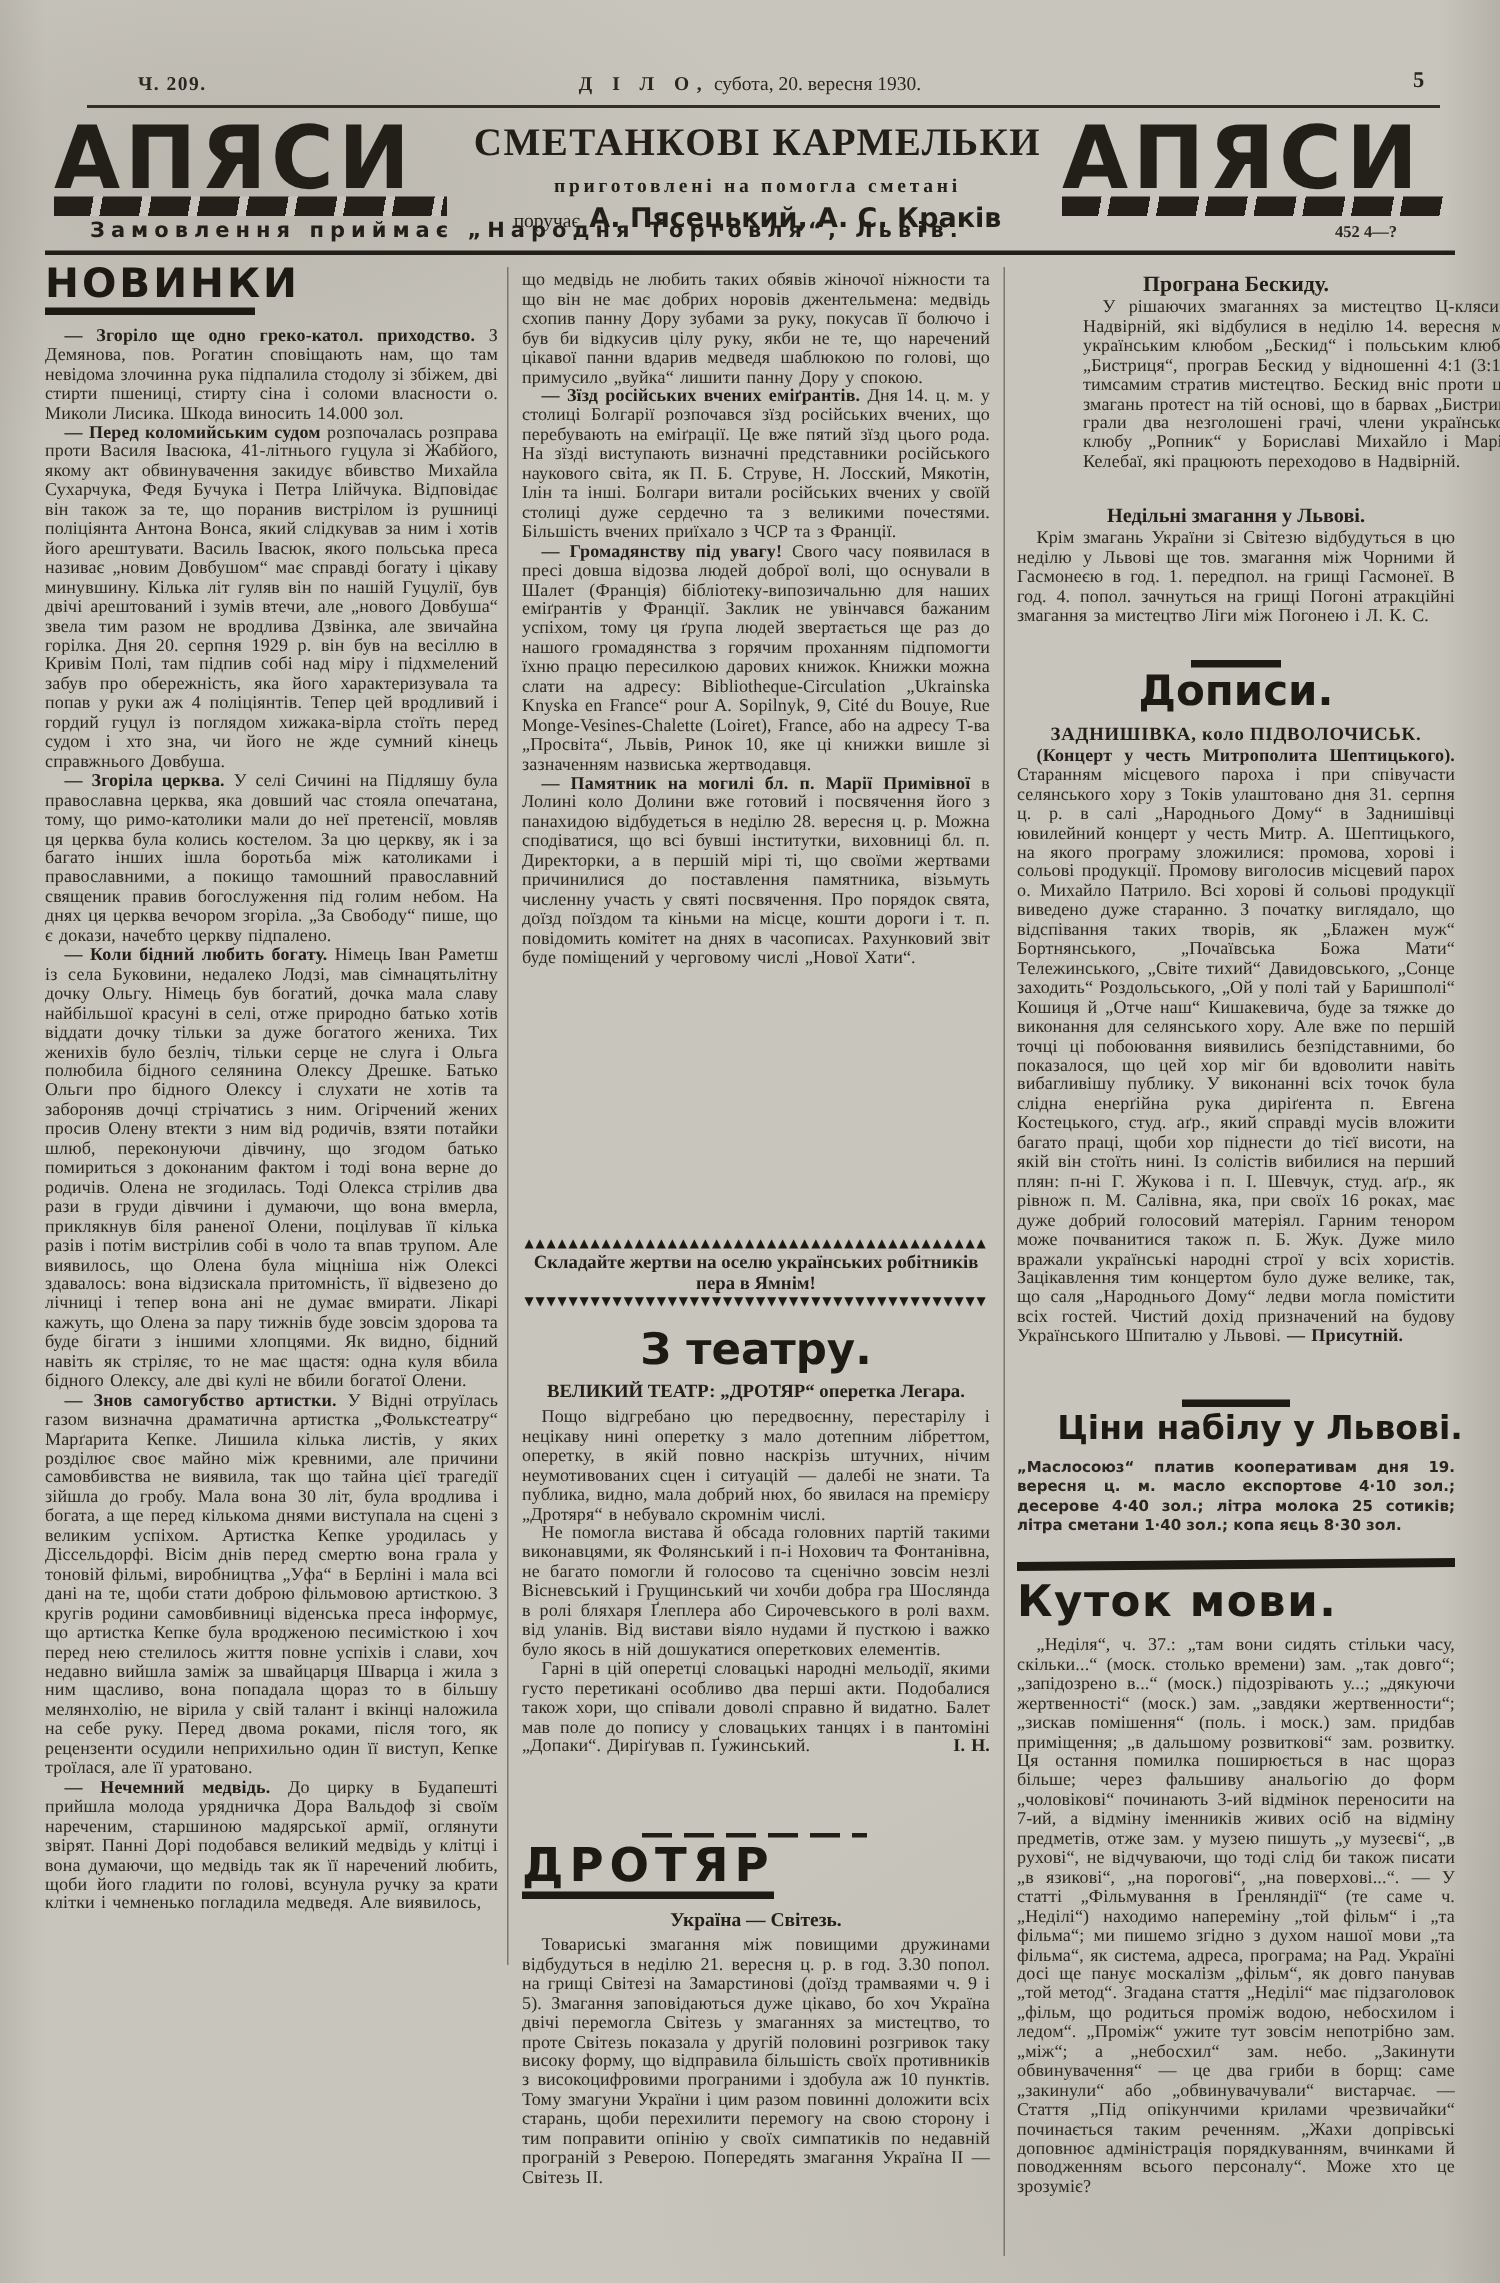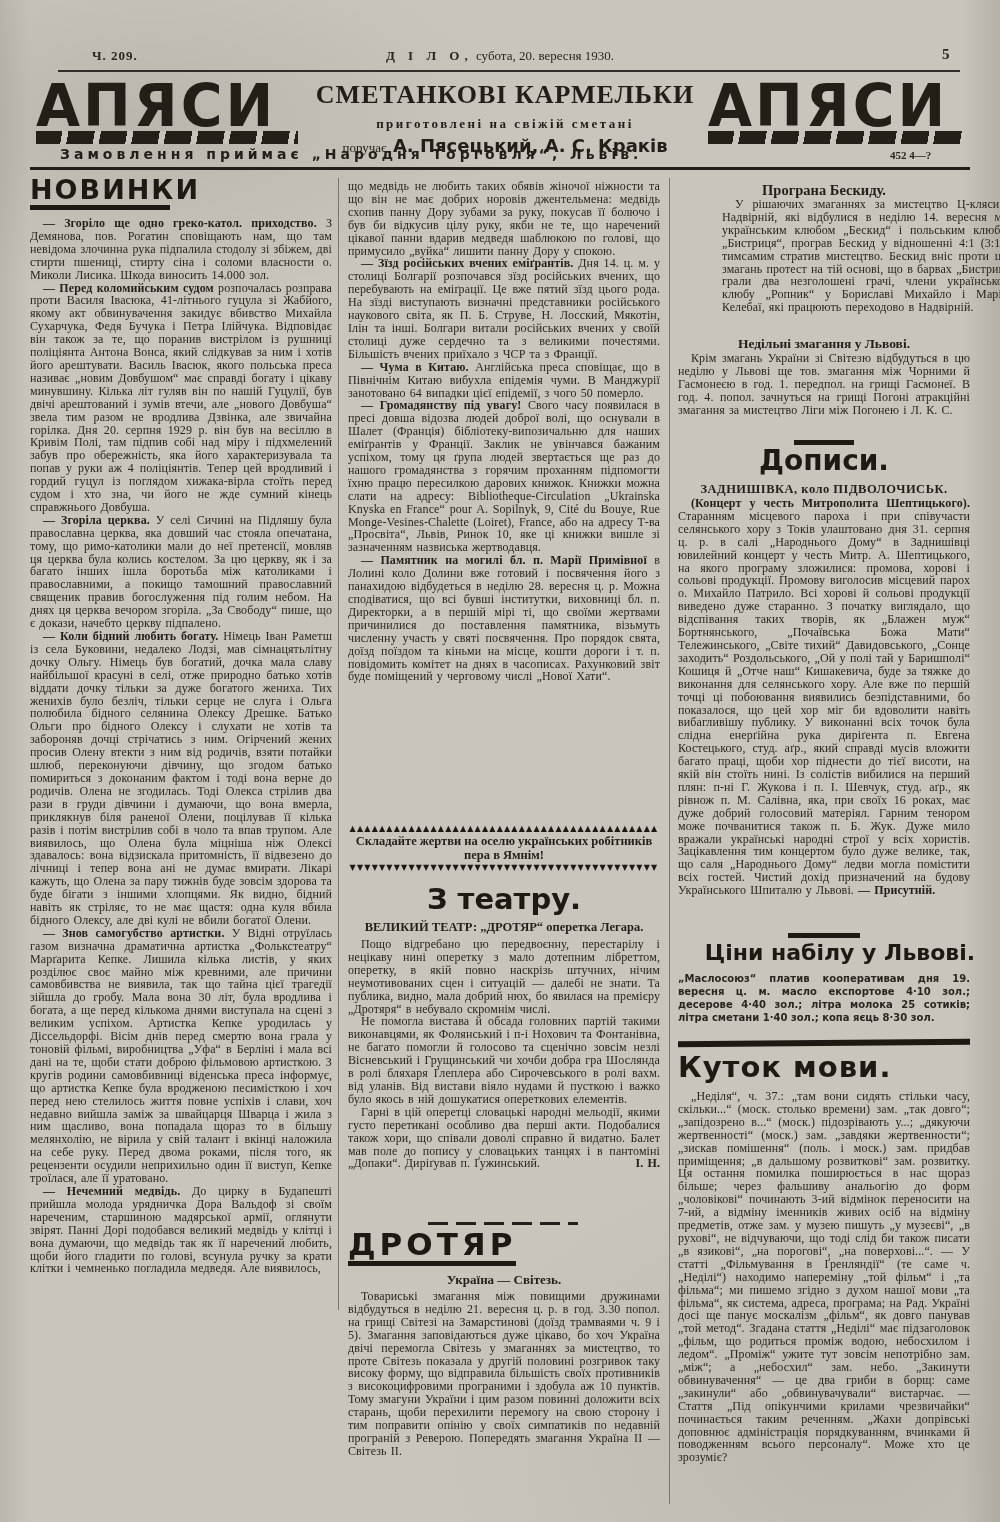--- a/index.html
+++ b/index.html
@@ -97,21 +97,21 @@
     <span class="sp">Д І Л О,</span><span> субота, 20. вересня 1930.</span>
   </div>
   <div class="abs mast-page">5</div>
   <div class="abs mast-rule"></div>
 
   <div>
     <div class="abs brand left">АПЯСИ</div>
     <div class="abs stripe left"></div>
     <div class="abs ad-center">
       <div class="ad-line1">СМЕТАНКОВІ КАРМЕЛЬКИ</div>
-      <div class="ad-line2">приготовлені на свіжій сметані</div>
+      <div class="ad-line2">приготовлені на помогла сметані</div>
       <div class="ad-line3">
         <span class="pre">поручає</span>
         <span>А. Пясецький, А. С. Краків</span>
       </div>
     </div>
     <div class="abs brand right">АПЯСИ</div>
     <div class="abs stripe right"></div>
     <div class="abs ad-order">Замовлення приймає „Народня Торговля“, Львів.</div>
     <div class="abs ad-num">452 4—?</div>
     <div class="abs ad-rule"></div>
@@ -130,21 +130,20 @@
         <p class="para"><b>— Коли бідний любить богату. </b>Німець Іван Раметш із села Буковини, недалеко Лодзі, мав сімнацятьлітну дочку Ольгу. Німець був богатий, дочка мала славу найбільшої красуні в селі, отже природно батько хотів віддати дочку тільки за дуже богатого жениха. Тих женихів було безліч, тільки серце не слуга і Ольга полюбила бідного селянина Олексу Дрешке. Батько Ольги про бідного Олексу і слухати не хотів та забороняв дочці стрічатись з ним. Огірчений жених просив Олену втекти з ним від родичів, взяти потайки шлюб, переконуючи дівчину, що згодом батько помириться з доконаним фактом і тоді вона верне до родичів. Олена не згодилась. Тоді Олекса стрілив два рази в груди дівчини і думаючи, що вона вмерла, приклякнув біля раненої Олени, поцілував її кілька разів і потім вистрілив собі в чоло та впав трупом. Але виявилось, що Олена була міцніша ніж Олексі здавалось: вона відзискала притомність, її відвезено до лічниці і тепер вона ані не думає вмирати. Лікарі кажуть, що Олена за пару тижнів буде зовсім здорова та буде бігати з іншими хлопцями. Як видно, бідний навіть як стріляє, то не має щастя: одна куля вбила бідного Олексу, але дві кулі не вбили богатої Олени.</p>
         <p class="para"><b>— Знов самогубство артистки. </b>У Відні отруїлась газом визначна драматична артистка „Фолькстеатру“ Марґарита Кепке. Лишила кілька листів, у яких розділює своє майно між кревними, але причини самовбивства не виявила, так що тайна цієї трагедії зійшла до гробу. Мала вона 30 літ, була вродлива і богата, а ще перед кількома днями виступала на сцені з великим успіхом. Артистка Кепке уродилась у Діссельдорфі. Вісім днів перед смертю вона грала у тоновій фільмі, виробництва „Уфа“ в Берліні і мала всі дані на те, щоби стати доброю фільмовою артисткою. З кругів родини самовбивниці віденська преса інформує, що артистка Кепке була вродженою песимісткою і хоч перед нею стелилось життя повне успіхів і слави, хоч недавно вийшла заміж за швайцарця Шварца і жила з ним щасливо, вона попадала щораз то в більшу мелянхолію, не вірила у свій талант і вкінці наложила на себе руку. Перед двома роками, після того, як рецензенти осудили неприхильно один її виступ, Кепке троїлася, але її уратовано.</p>
         <p class="para"><b>— Нечемний медвідь. </b>До цирку в Будапешті прийшла молода урядничка Дора Вальдоф зі своїм нареченим, старшиною мадярської армії, оглянути звірят. Панні Дорі подобався великий медвідь у клітці і вона думаючи, що медвідь так як її наречений любить, щоби його гладити по голові, всунула ручку за крати клітки і чемненько погладила медведя. Але виявилось,</p>
       </div>
   </div>
 
   <div id="col2" class="col">
     <div class="abs c2-top body-txt">
         <p class="para noindent">що медвідь не любить таких обявів жіночої ніжности та що він не має добрих норовів джентельмена: медвідь схопив панну Дору зубами за руку, покусав її болючо і був би відкусив цілу руку, якби не те, що наречений цікавої панни вдарив медведя шаблюкою по голові, що примусило „вуйка“ лишити панну Дору у спокою.</p>
         <p class="para"><b>— Зїзд російських вчених еміґрантів. </b>Дня 14. ц. м. у столиці Болгарії розпочався зїзд російських вчених, що перебувають на еміґрації. Це вже пятий зїзд цього рода. На зїзді виступають визначні представники російського наукового світа, як П. Б. Струве, Н. Лосский, Мякотін, Ілін та інші. Болгари витали російських вчених у своїй столиці дуже сердечно та з великими почестями. Більшість вчених приїхало з ЧСР та з Франції.</p>
-        <p class="para"><b>— Чума в Китаю. </b>Англійська преса сповіщає, що в Північнім Китаю вибухла епідемія чуми. В Манджурії занотовано 64 випадки цієї епідемії, з чого 50 померло.</p>
         <p class="para"><b>— Громадянству під увагу! </b>Свого часу появилася в пресі довша відозва людей доброї волі, що оснували в Шалет (Франція) бібліотеку-випозичальню для наших еміґрантів у Франції. Заклик не увінчався бажаним успіхом, тому ця ґрупа людей звертається ще раз до нашого громадянства з горячим проханням підпомогти їхню працю пересилкою дарових книжок. Книжки можна слати на адресу: Bibliotheque-Circulation „Ukrainska Knyska en France“ pour A. Sopilnyk, 9, Cité du Bouye, Rue Monge-Vesines-Chalette (Loiret), France, або на адресу Т-ва „Просвіта“, Львів, Ринок 10, яке ці книжки вишле зі зазначенням назвиська жертводавця.</p>
         <p class="para"><b>— Памятник на могилі бл. п. Марії Примівної </b>в Лолині коло Долини вже готовий і посвячення його з панахидою відбудеться в неділю 28. вересня ц. р. Можна сподіватися, що всі бувші інститутки, виховниці бл. п. Директорки, а в першій мірі ті, що своїми жертвами причинилися до поставлення памятника, візьмуть численну участь у святі посвячення. Про порядок свята, доїзд поїздом та кіньми на місце, кошти дороги і т. п. повідомить комітет на днях в часописах. Рахунковий звіт буде поміщений у черговому числі „Нової Хати“.</p>
       </div>
 
     <div class="abs appeal">
       <div class="tri">▲▲▲▲▲▲▲▲▲▲▲▲▲▲▲▲▲▲▲▲▲▲▲▲▲▲▲▲▲▲▲▲▲▲▲▲▲▲▲▲▲▲</div>
       <div class="appeal-text">Складайте жертви на оселю українських робітників пера в Ямнім!</div>
       <div class="tri">▼▼▼▼▼▼▼▼▼▼▼▼▼▼▼▼▼▼▼▼▼▼▼▼▼▼▼▼▼▼▼▼▼▼▼▼▼▼▼▼▼▼</div>
     </div>
 

